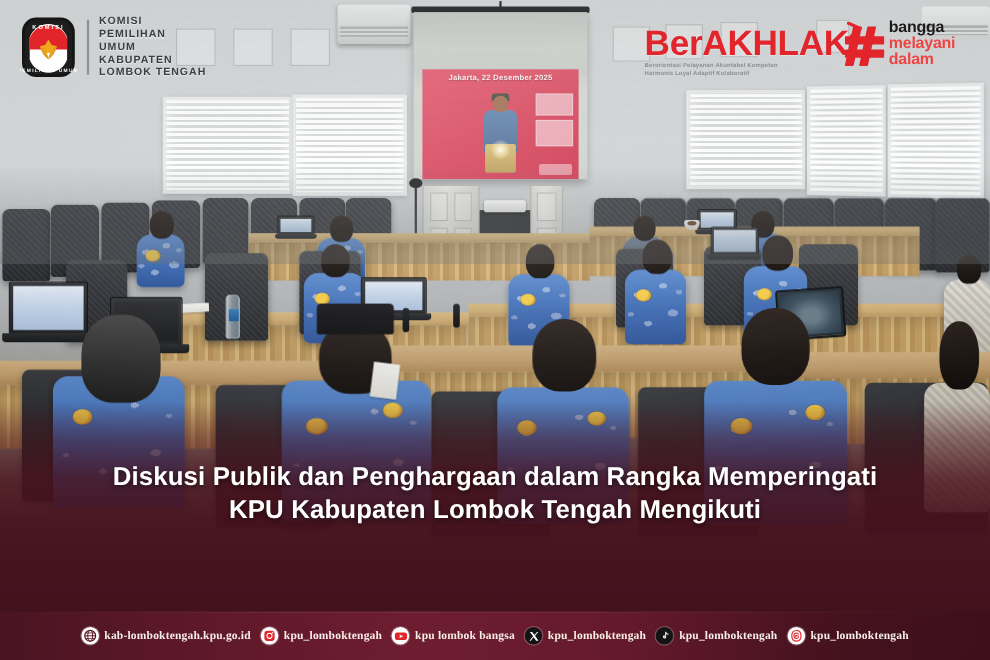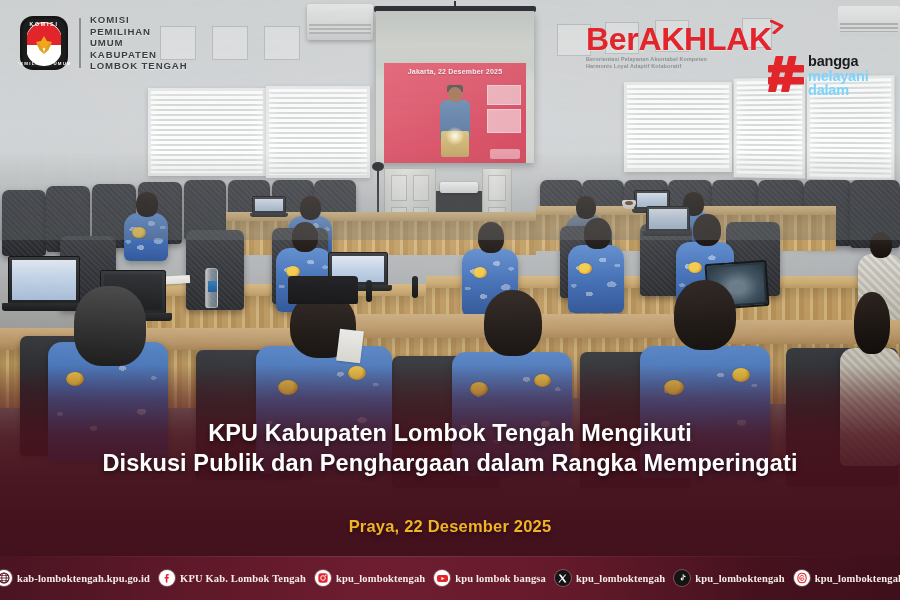--- a/index.html
+++ b/index.html
@@ -192,25 +192,25 @@
       letter-spacing:.9px; text-shadow:0 1px 1px rgba(255,255,255,.5); }
 
   .berakhlak { position:absolute; left:586px; top:26px; width:165px; }
   .ber-word { font-size:32px; font-weight:700; color:#e2242b; letter-spacing:-.3px; line-height:26px;
       position:relative; display:inline-block; text-shadow:0 1px 1px rgba(255,255,255,.35); }
   .ber-word .half { color:#e2242b; }
   .ber-tick { position:absolute; right:-12px; top:-6px; width:14px; height:14px; }
   .ber-sub { margin-top:2px; font-size:5.4px; line-height:7.4px; font-weight:600;
       color:#8a8f92; letter-spacing:.15px; }
 
-  .bangga { position:absolute; left:768px; top:18px; display:flex; align-items:flex-start; gap:4px;margin-top:36px; }
+  .bangga { position:absolute; left:768px; top:18px; display:flex; align-items:flex-end; gap:4px; }
   .hashtag { width:36px; height:40px; flex:0 0 auto; }
   .bangga-txt { line-height:14.5px; }
   .bangga-txt .b1 { font-size:14.5px; font-weight:700; color:#1c1c1c; letter-spacing:-.2px; }
-  .bangga-txt .b2 { font-size:14.5px; font-weight:700; color:#7dd3fc; letter-spacing:-.2px; }
+  .bangga-txt .b2 { font-size:14.5px; font-weight:700; color:#ef4444; letter-spacing:-.2px; }
 </style>
 </head>
 <body>
 
 <div class="stage">
 
   <div class="photo">
 
     <div class="wall"></div>
 
@@ -485,48 +485,39 @@
     <div class="bangga-txt">
       <div class="b1">bangga</div>
       <div class="b2">melayani</div>
       <div class="b2">dalam</div>
     </div>
   </div>
 
   <div class="btm-overlay"></div>
 
   <div class="headline">
+    <div class="line">Diskusi Publik dan Penghargaan dalam Rangka Memperingati</div>
     <div class="line">KPU Kabupaten Lombok Tengah Mengikuti</div>
-    <div class="line">Diskusi Publik dan Penghargaan dalam Rangka Memperingati</div>
   </div>
-  <div class="subdate">Praya, 22 Desember 2025</div>
 
   <div class="social-bar">
 
     <div class="si">
       <span class="si-ic">
         <svg width="12" height="12" viewBox="0 0 16 16">
           <circle cx="8" cy="8" r="6.6" fill="none" stroke="#5a1422" stroke-width="1.5"></circle>
           <ellipse cx="8" cy="8" rx="3" ry="6.6" fill="none" stroke="#5a1422" stroke-width="1.2"></ellipse>
           <line x1="1.4" y1="8" x2="14.6" y2="8" stroke="#5a1422" stroke-width="1.2"></line>
           <line x1="2.3" y1="4.6" x2="13.7" y2="4.6" stroke="#5a1422" stroke-width="1"></line>
           <line x1="2.3" y1="11.4" x2="13.7" y2="11.4" stroke="#5a1422" stroke-width="1"></line>
         </svg>
       </span>
       <span class="si-tx">kab-lomboktengah.kpu.go.id</span>
     </div>
 
-    <div class="si">
-      <span class="si-ic">
-        <svg width="12" height="12" viewBox="0 0 16 16">
-          <path d="M10.3 4.6H9.1c-.45 0-.6.22-.6.62V6.6h2.0l-.26 2.05H8.5V14H6.4V8.65H4.9V6.6h1.5V5.0c0-1.5.86-2.4 2.6-2.4h1.3z" fill="#e2242b"></path>
-        </svg>
-      </span>
-      <span class="si-tx">KPU Kab. Lombok Tengah</span>
-    </div>
 
     <div class="si">
       <span class="si-ic">
         <svg width="12" height="12" viewBox="0 0 16 16">
           <rect x="1.8" y="1.8" width="12.4" height="12.4" rx="3.6" fill="#e2242b"></rect>
           <circle cx="8" cy="8" r="3.1" fill="none" stroke="#fff" stroke-width="1.3"></circle>
           <circle cx="11.7" cy="4.3" r="1.0" fill="#fff"></circle>
         </svg>
       </span>
       <span class="si-tx">kpu_lomboktengah</span>

